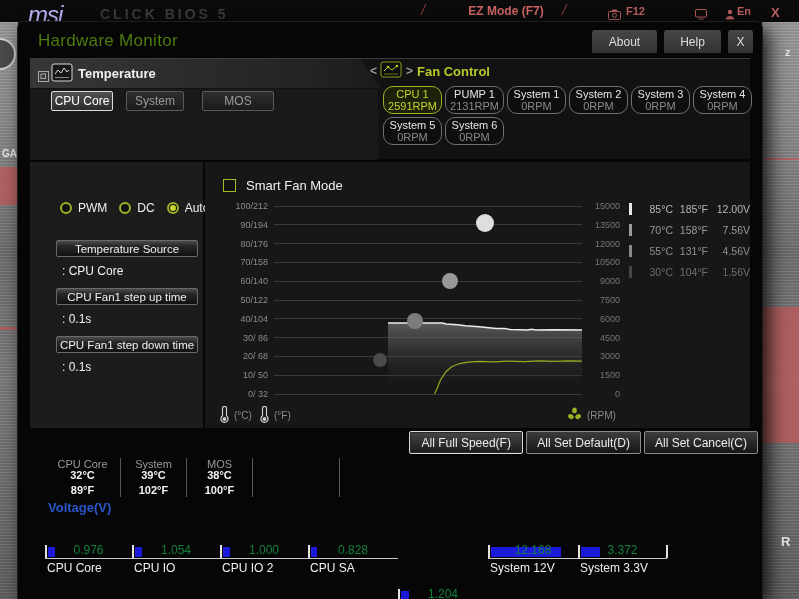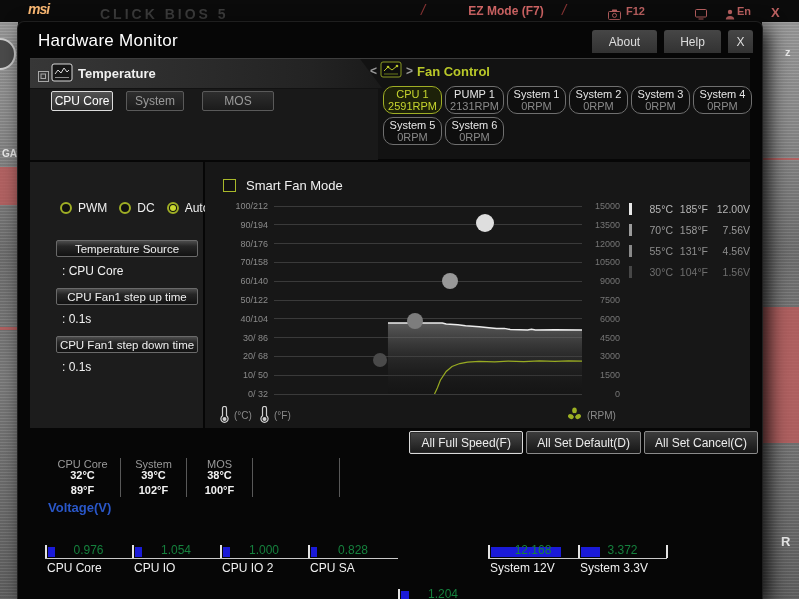--- a/index.html
+++ b/index.html
@@ -1,41 +1,41 @@
 <!DOCTYPE html>
 <html><head>
 <meta charset="utf-8">
 <style>
   *{box-sizing:border-box;margin:0;padding:0;}
   html,body{background:#000;}
   .screen{position:relative;width:799px;height:599px;overflow:hidden;background:#000;
           font-family:"Liberation Sans",sans-serif;-webkit-font-smoothing:antialiased;}
   
   .topbar{position:absolute;left:0;top:0;width:799px;height:26px;background:#0b0b0b;z-index:1;}
-  .msi-logo{position:absolute;left:28px;top:1px;font-size:14px;font-weight:700;font-style:italic;color:#fdba74;letter-spacing:-1px;}
+  .msi-logo{position:absolute;left:28px;top:1px;font-size:24px;font-weight:400;font-style:italic;color:#c4b5fd;letter-spacing:-1px;}
   .bios-name{position:absolute;left:100px;top:6px;font-size:14px;font-weight:700;color:#3c3c3c;letter-spacing:3px;}
   .slash{position:absolute;top:1px;font-size:15px;color:#8a3535;font-style:italic;}
   .ez-mode{position:absolute;left:450px;top:4px;width:112px;text-align:center;font-size:12px;font-weight:700;color:#d06565;}
   .top-ico{position:absolute;top:6px;}
   .top-red-txt{position:absolute;top:5px;font-size:11px;font-weight:700;color:#bb6060;}
   .edge{position:absolute;top:22px;height:577px;z-index:1;overflow:hidden;
         background:linear-gradient(180deg,#9a9a9a 0%,#8b8b8b 18%,#6f6f6f 40%,#7c7c7c 62%,#606060 100%);}
   .edge::after{content:'';position:absolute;inset:0;
         background:repeating-linear-gradient(0deg,rgba(255,255,255,.07) 0 1px,rgba(0,0,0,.06) 1px 3px);}
   .edge-left{left:0;width:18px;}
   .edge-right{left:762px;width:37px;}
   .dial-arc{position:absolute;left:-16px;top:16px;width:32px;height:32px;border-radius:50%;
         border:2px solid #cccccc;background:#4a4a4a;z-index:2;}
   .edge-red{position:absolute;left:0;width:100%;background:rgba(190,90,90,.78);z-index:2;}
   .edge-txt{position:absolute;z-index:3;color:#e8e8e8;font-weight:700;}
   
   .dialog{position:absolute;left:18px;top:22px;width:744px;height:577px;background:#060606;
           border-radius:6px 6px 0 0;z-index:5;
           box-shadow:0 0 0 1px #1e1e1e,6px 6px 20px rgba(0,0,0,.9);}
-  .dlg-title{position:absolute;left:20px;top:9px;font-size:17px;color:#ffffff;letter-spacing:.3px;}
+  .dlg-title{position:absolute;left:20px;top:9px;font-size:17px;color:#4d7c0f;letter-spacing:.3px;}
   .dlg-tabs{position:absolute;right:9px;top:8px;display:flex;gap:7px;}
   .dlg-tab{height:23px;background:linear-gradient(#464646,#323232);color:#dedede;font-size:12px;
            display:flex;align-items:center;justify-content:center;border-radius:3px 3px 0 0;cursor:default;}
   
   .top-panel{position:absolute;left:12px;top:36px;width:720px;height:101px;background:#121212;border-top:1px solid #3d3d3d;}
   .temp-zone{position:absolute;left:0;top:30px;width:348px;height:71px;background:#191919;}
   .temp-header{position:absolute;left:0;top:0;width:352px;height:29px;
                background:linear-gradient(90deg,#373737,#232323 80%,#1a1a1a);
                clip-path:polygon(0 0,330px 0,352px 100%,0 100%);}
   .temp-title{position:absolute;left:48px;top:7px;font-size:13px;font-weight:700;color:#f0f0f0;}

